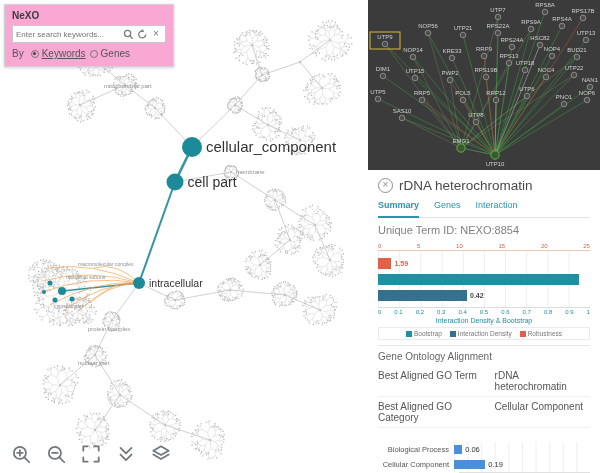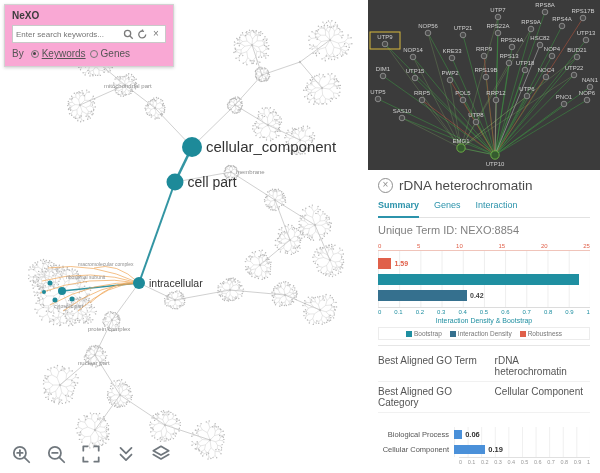--- a/index.html
+++ b/index.html
@@ -58,21 +58,21 @@
   .dt-divider{border:none;border-top:1px solid #e6e6e6;margin:5px 0}
   .go-row{display:flex;font-size:10px;color:#555;padding:4px 0;border-bottom:1px solid #f1f1f1}
   .go-row .gl{flex:0 0 55%}
   .go-row .gv{flex:1}
   .go-chart{margin-top:14px}
   .gc-row{display:flex;align-items:center;height:15px}
   .gc-label{width:76px;text-align:right;font-size:7.5px;color:#555;padding-right:5px;flex:0 0 auto}
   .gc-plot{flex:1;display:flex;align-items:center;height:15px;
     background-image:linear-gradient(to right,#efefef 1px,transparent 1px);background-size:10% 100%}
   .gc-bar{height:9px}
-  .gc-val{font-size:7.5px;font-weight:bold;color:#333;margin-left:3px}
+  .gc-val{font-size:7.5px;font-weight:normal;color:#333;margin-left:3px}
   .gc-axis{display:flex;justify-content:space-between;font-size:5.5px;color:#999;margin-left:81px;border-top:1px solid #e0e0e0;padding-top:1px}
 </style>
 </head>
 <body>
 
 <div class="stage">
 
   <svg id="treeSvg" class="tree-svg" width="370" height="473">
       <path d="M192,147L235,105M235,105L262,75M262,75L252,45M262,75L300,62M300,62L330,40M300,62L322,88M235,105L268,125M268,125L300,140M192,147L155,108M155,108L125,85M125,85L95,60M95,60L60,45M125,85L80,105M175,182L231,172M231,172L275,200M275,200L315,225M315,225L330,260M275,200L290,240M290,240L260,265M139,283L175,300M175,300L230,290M230,290L285,295M285,295L320,310M139,283L112,320M112,320L95,355M95,355L120,395M120,395L165,425M120,395L95,430M165,425L210,440M95,355L60,385" stroke="#c4c4c4" stroke-width="0.8" fill="none"></path>
       <circle cx="235" cy="105" r="1.2" fill="#bfbfbf"></circle>
@@ -391,20 +391,21 @@
         <span class="lg-item">
           <span class="lg-sq" style="background: rgb(53, 112, 142);"></span>
           <span>Interaction Density</span>
         </span>
         <span class="lg-item">
           <span class="lg-sq" style="background: rgb(224, 96, 74);"></span>
           <span>Robustness</span>
         </span>
       </div>
     <hr class="dt-divider">
+    <div class="dt-sec">Gene Ontology Alignment</div>
     <div id="goRows">
         <div class="go-row">
           <span class="gl">Best Aligned GO Term</span>
           <span class="gv">rDNA heterochromatin</span>
         </div>
         <div class="go-row">
           <span class="gl">Best Aligned GO Category</span>
           <span class="gv">Cellular Component</span>
         </div>
       </div>

